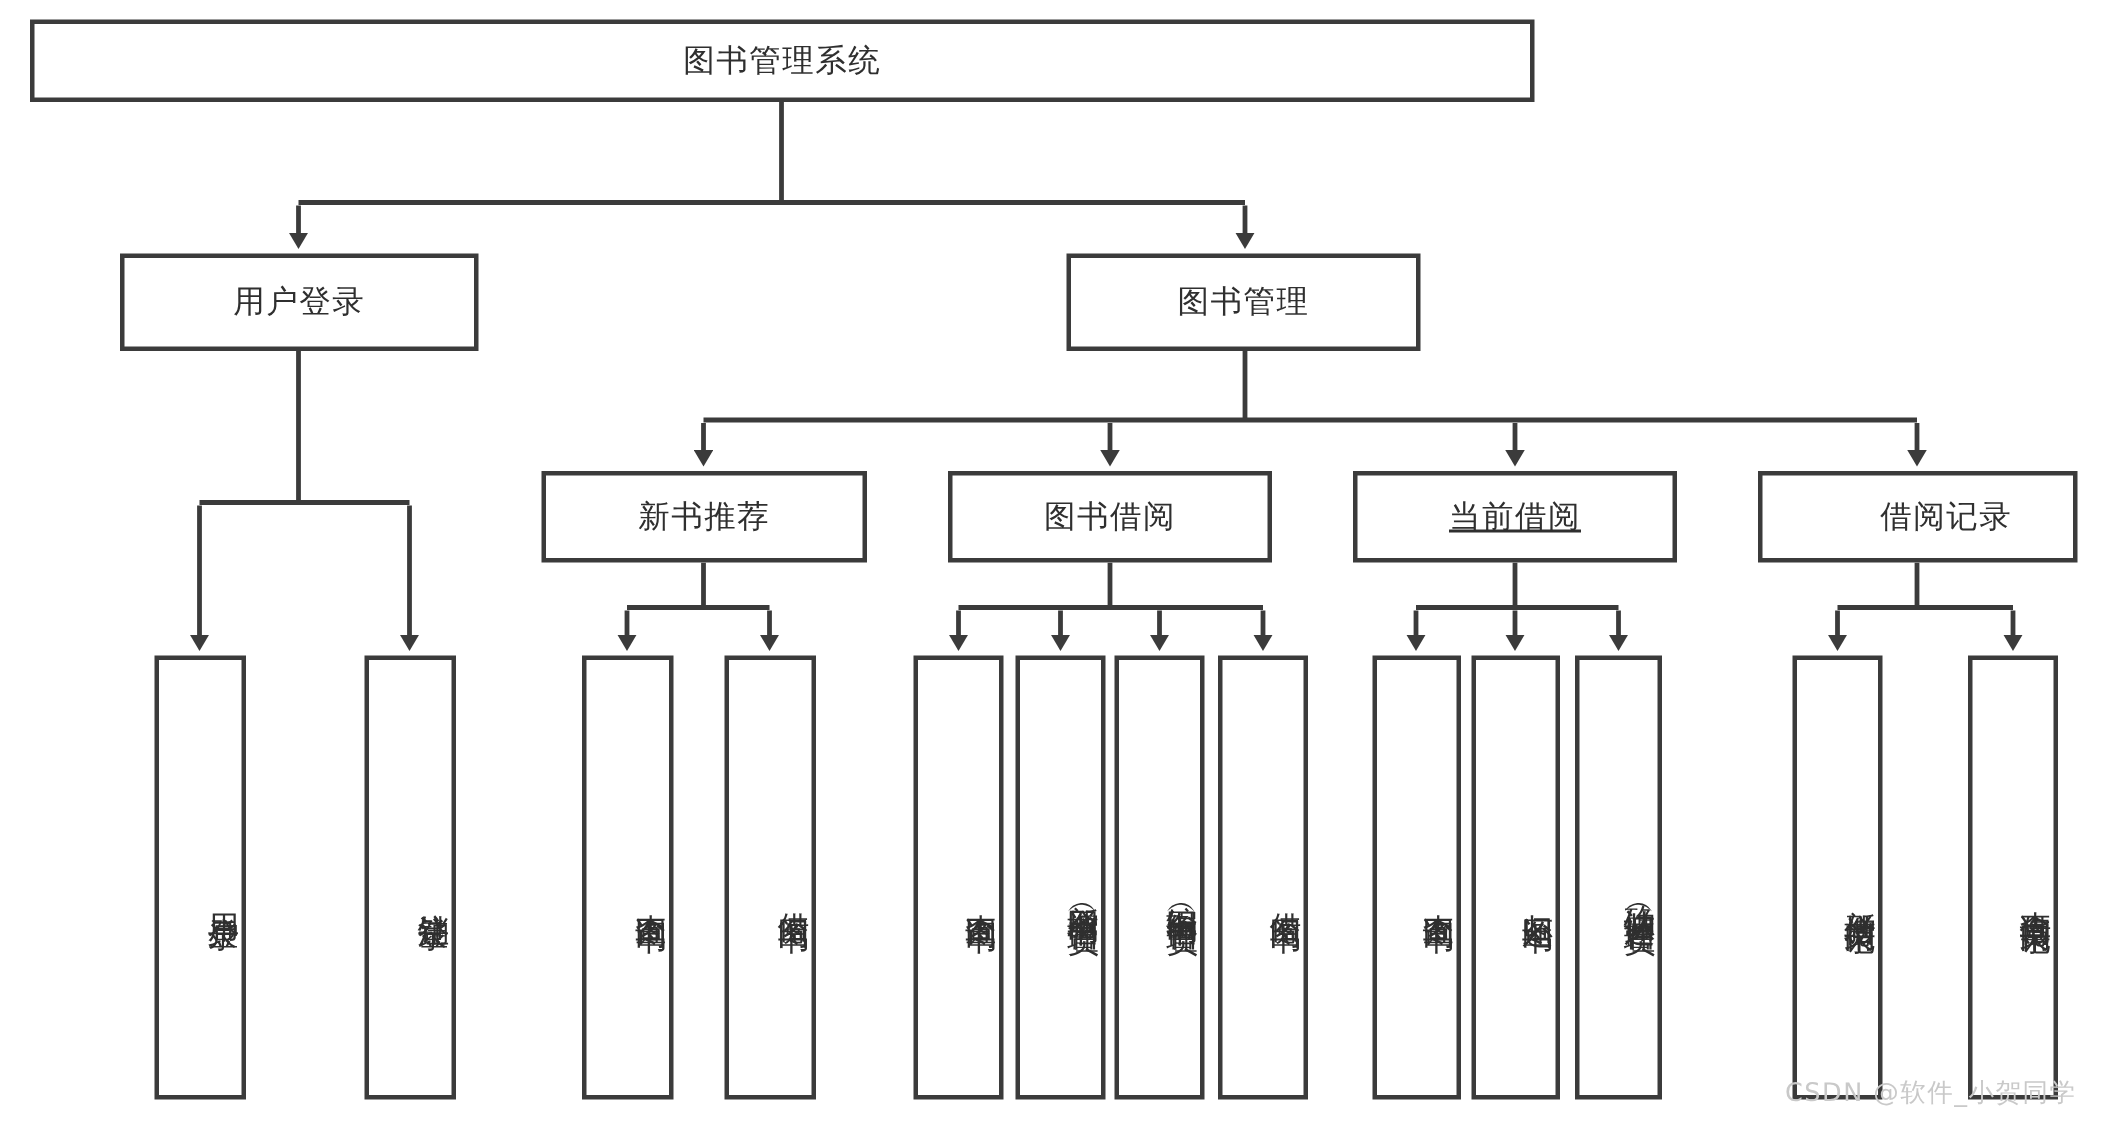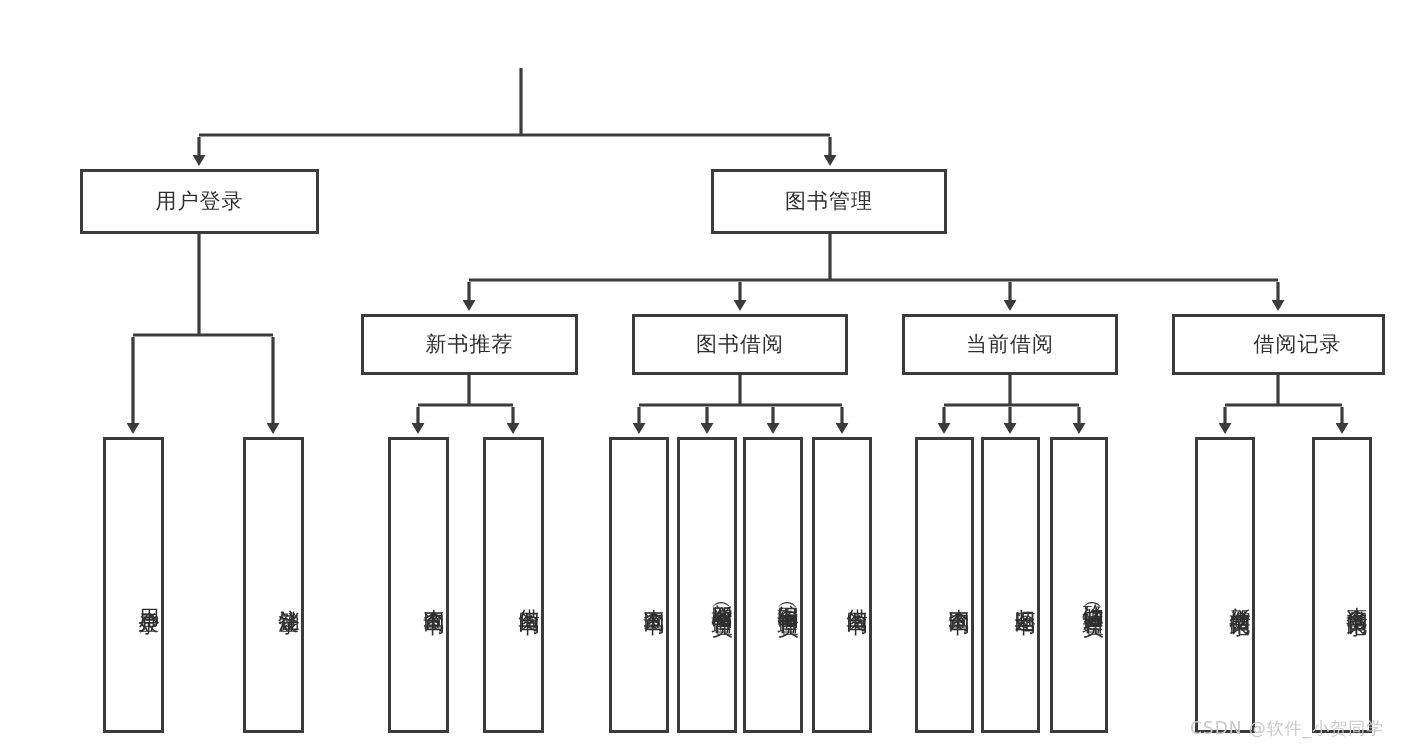--- a/index.html
+++ b/index.html
@@ -62,35 +62,38 @@
       <path d="M1010,407 L1010,424" marker-end="url(#ah)"></path>
       <path d="M1079,407 L1079,424" marker-end="url(#ah)"></path>
 
       <path d="M1278,375 L1278,405"></path>
       <path d="M1225,405 L1342,405"></path>
       <path d="M1225,407 L1225,424" marker-end="url(#ah)"></path>
       <path d="M1342,407 L1342,424" marker-end="url(#ah)"></path>
     </g>
   </svg>
 
+  <div class="node h" style="left:20px;top:13px;width:1003px;height:55px;">
+    <span>图书管理系统</span>
+  </div>
 
   <div class="node h" style="left:80px;top:169px;width:239px;height:65px;">
     <span>用户登录</span>
   </div>
   <div class="node h" style="left:711px;top:169px;width:236px;height:65px;">
     <span>图书管理</span>
   </div>
 
   <div class="node h" style="left:361px;top:314px;width:217px;height:61px;">
     <span>新书推荐</span>
   </div>
   <div class="node h" style="left:632px;top:314px;width:216px;height:61px;text-align:right;">
     <span>图书借阅</span>
   </div>
-  <div class="node h" style="left:902px;top:314px;width:216px;height:61px;">
+  <div class="node h" style="left:902px;top:314px;width:216px;height:61px;text-decoration:underline;">
     <span>当前借阅</span>
   </div>
   <div class="node h" style="left:1172px;top:314px;width:213px;height:61px;padding-left:38px;">
     <span>借阅记录</span>
   </div>
 
   <div class="node v" style="left:103px;top:437px;width:61px;height:296px;">
     <span>用户登录</span>
   </div>
   <div class="node v" style="left:243px;top:437px;width:61px;height:296px;">

